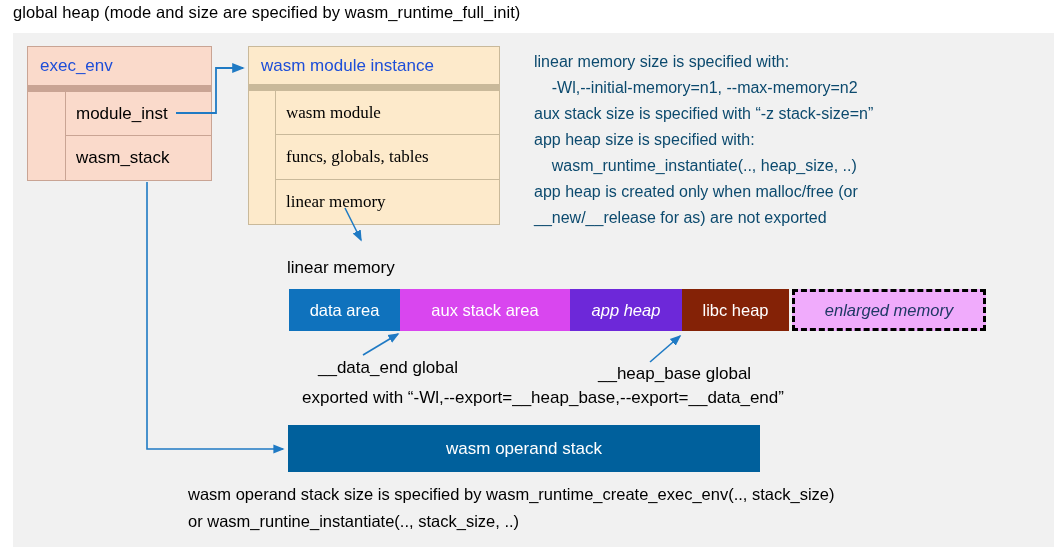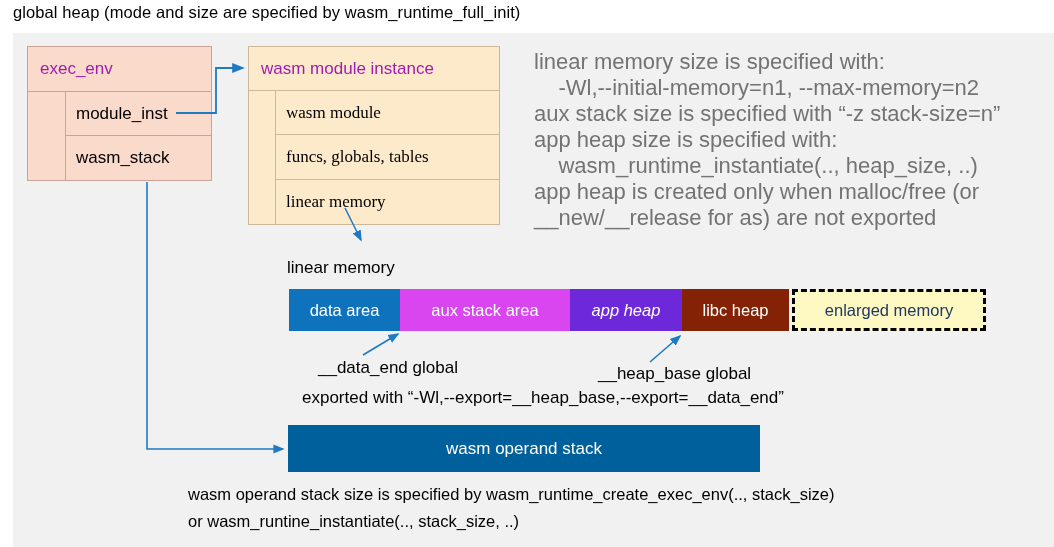--- a/index.html
+++ b/index.html
@@ -24,23 +24,23 @@
   #panel{
     position:absolute;left:13px;top:33px;
     width:1041px;height:514px;
     background:#f1f1f1;
   }
 
   
   .struct{position:absolute;border:1px solid #b9ab90;box-sizing:border-box;}
   .struct .hdr{
     box-sizing:border-box;width:100%;
-    border-bottom:1px solid #000000;
+    border-bottom:7px solid #000000;
     display:flex;align-items:center;
-    font-size:17px;color:#a21caf;
+    font-size:17px;color:#1d4ed8;
   }
   .struct .body{position:relative;display:flex;box-sizing:border-box;}
   .struct .gutter{box-sizing:border-box;border-right:1px solid #b9ab90;flex:0 0 auto;}
   .struct .rows{flex:1 1 auto;display:flex;flex-direction:column;}
   .struct .row{
     box-sizing:border-box;display:flex;align-items:center;
     font-size:17px;color:#000;
     border-bottom:1px solid #b9ab90;
   }
   .struct .row:last-child{border-bottom:none;}
@@ -55,21 +55,21 @@
   
   #module-instance{left:248px;top:46px;width:252px;height:179px;background:#fdeacb;border-color:#c9b99a;}
   #module-instance .hdr{height:44px;padding-left:12px;border-bottom-color:#c9b99a;}
   #module-instance .body{height:133px;}
   #module-instance .gutter{width:27px;border-right-color:#c9b99a;}
   #module-instance .row{height:44.3px;padding-left:10px;border-bottom-color:#c9b99a;font-family:Liberation Serif, serif;}
 
   
   #notes{
     position:absolute;left:534px;top:49px;width:505px;
-    font-size:22px;line-height:26px;color:#737373;white-space:pre;
+    font-size:16px;line-height:26px;color:#0c4a6e;white-space:pre;
   }
 
   
   #lm-label{position:absolute;left:287px;top:258px;font-size:17px;color:#000;}
   #membar{position:absolute;left:289px;top:289px;height:42px;display:flex;}
   .seg{
     display:flex;align-items:center;justify-content:center;
     color:#ffffff;font-size:16.5px;box-sizing:border-box;
     white-space:nowrap;
   }
@@ -137,21 +137,21 @@
     wasm_runtime_instantiate(.., heap_size, ..)
 app heap is created only when malloc/free (or
 __new/__release for as) are not exported</div>
 
   <div id="lm-label">linear memory</div>
   <div id="membar">
       <div class="seg" style="width: 111px; background: rgb(15, 114, 189); color: rgb(255, 255, 255);">data area</div>
       <div class="seg" style="width: 170px; background: #d946ef; color: rgb(255, 255, 255);">aux stack area</div>
       <div class="seg" style="width: 112px; background: #6d28d9; color: rgb(255, 255, 255); font-style: italic;">app heap</div>
       <div class="seg" style="width: 107px; background: rgb(132, 34, 6); color: rgb(255, 255, 255);">libc heap</div>
-      <div class="seg dashed" style="width: 194px; background: #fef9c3; color: rgb(31, 56, 100);">enlarged memory</div>
+      <div class="seg dashed" style="width: 194px; background: #f0abfc; color: rgb(31, 56, 100); font-style: italic;">enlarged memory</div>
     </div>
 
   <div class="annot" id="ann-data-end">__data_end global</div>
   <div class="annot" id="ann-heap-base">__heap_base global</div>
   <div class="annot" id="ann-exported">exported with “-Wl,--export=__heap_base,--export=__data_end”</div>
 
   <div id="operand-stack" style="background: rgb(0, 96, 156);">
     <span>wasm operand stack</span>
   </div>
   <div id="bottom-note">wasm operand stack size is specified by wasm_runtime_create_exec_env(.., stack_size)

